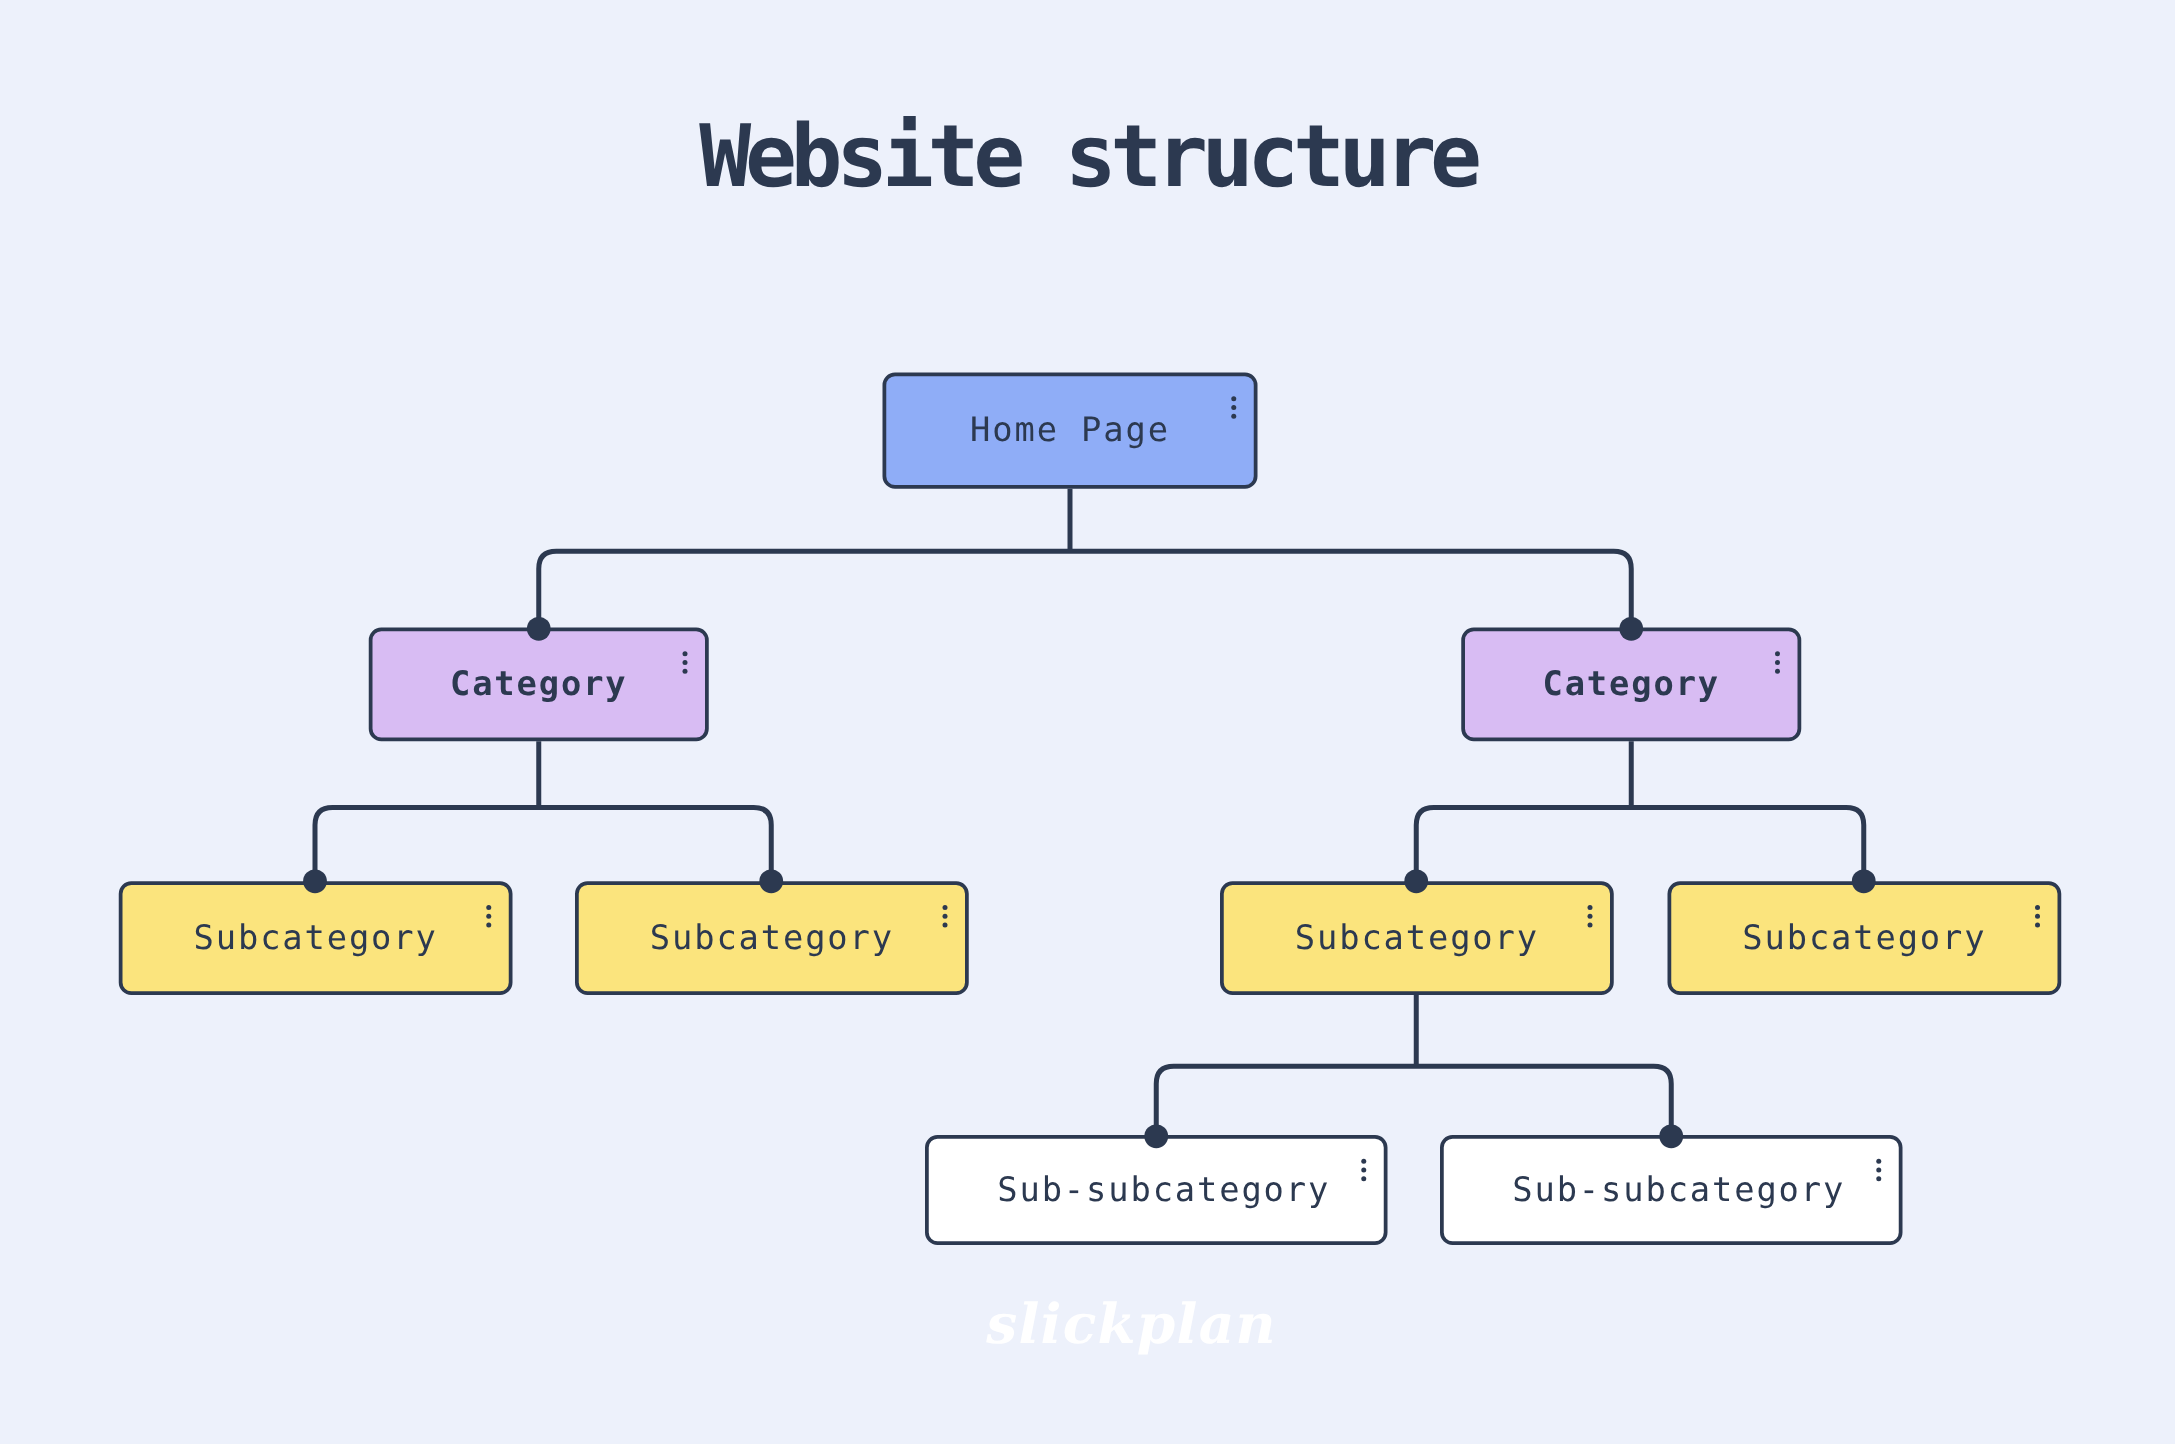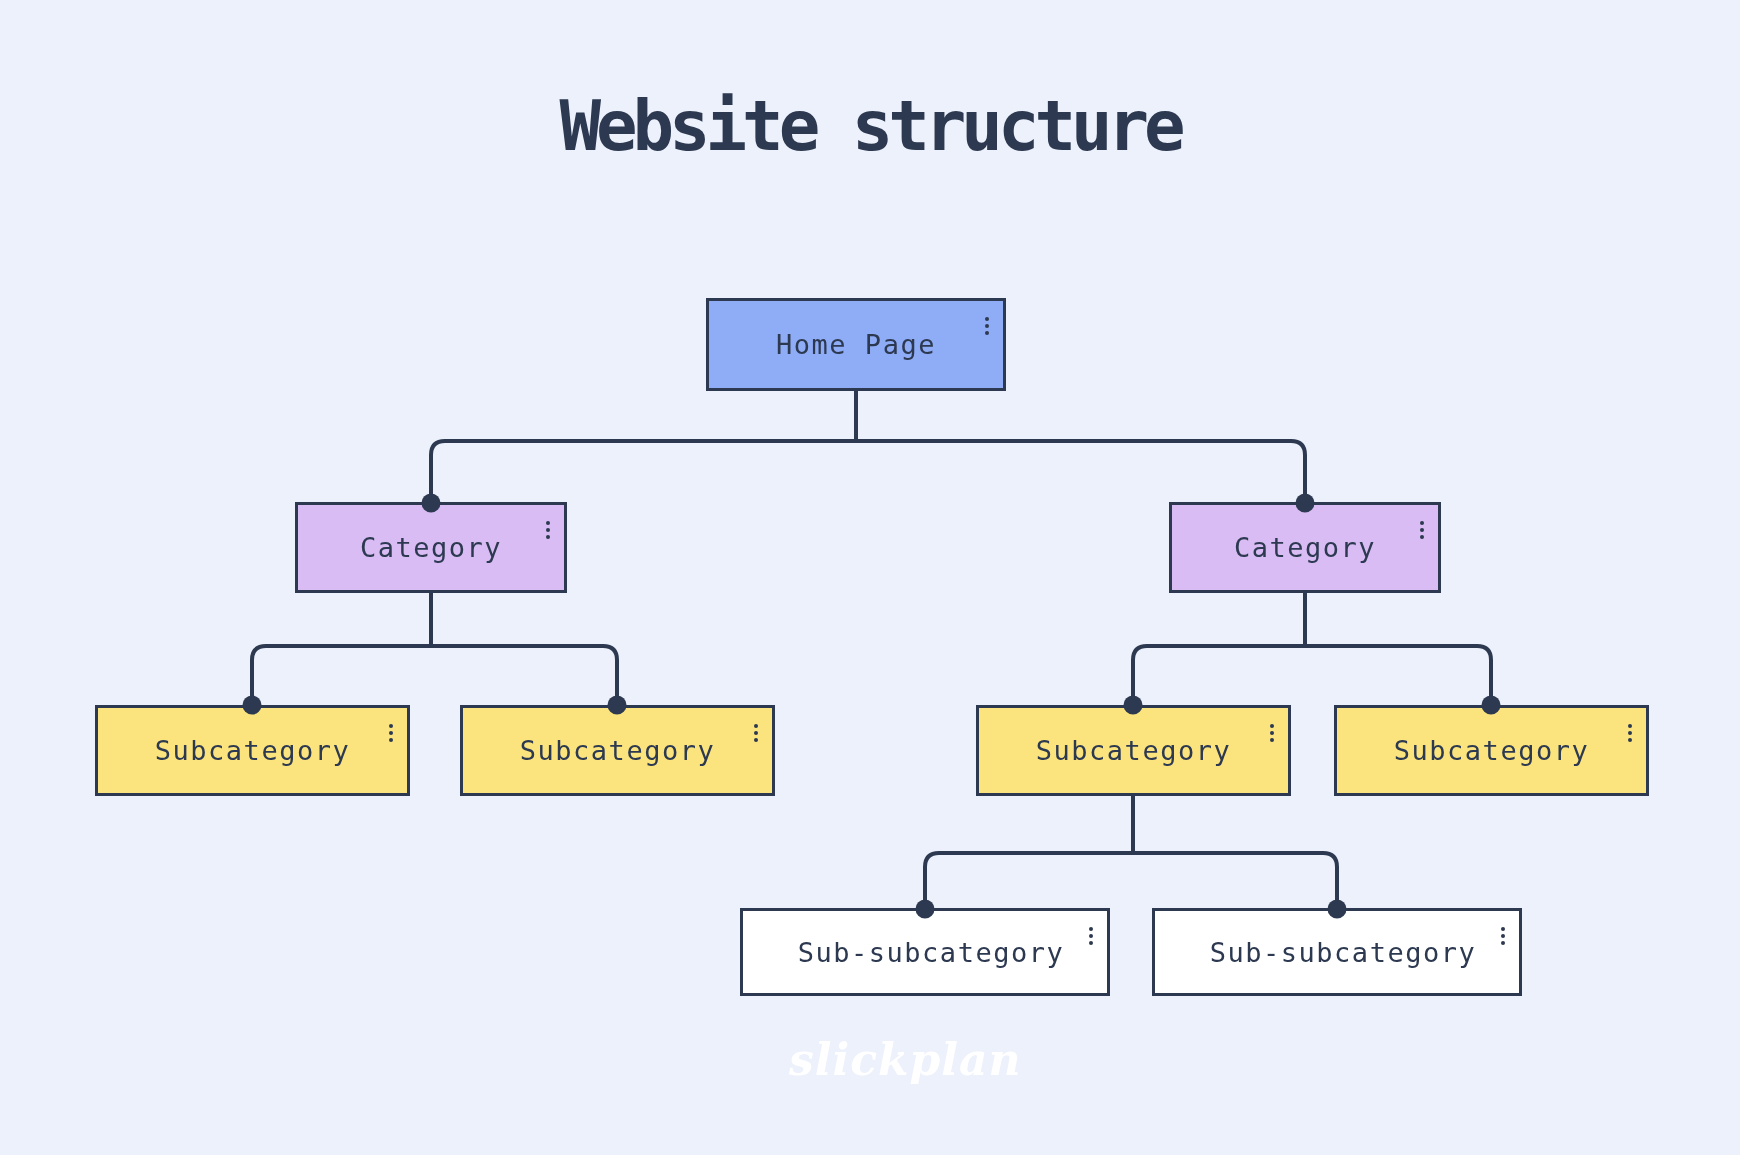--- a/index.html
+++ b/index.html
@@ -22,28 +22,28 @@
   .diagram-title{
     position:absolute;top:86px;left:0;width:100%;
     text-align:center;
     font-size:69px;font-weight:bold;letter-spacing:-5px;
     color:var(--ink);
     white-space:nowrap;
   }
   .node{
     position:absolute;
     border:3px solid var(--ink);
-    border-radius:0;
+    border-radius:10px;
     display:flex;align-items:center;justify-content:center;
     color:var(--ink);
     font-size:27px;letter-spacing:1.5px;
     cursor:pointer;
   }
   .node--home{background:var(--home-fill);}
-  .node--category{background:var(--category-fill);}
+  .node--category{background:var(--category-fill);font-weight:bold;}
   .node--subcategory{background:var(--subcategory-fill);align-items:center;}
   .node--subsub{background:var(--subsub-fill);padding-left:12px;}
   #node-home{left:706px;top:298px;width:300px;height:93px;}
   #node-cat1{left:295px;top:502px;width:272px;height:91px;}
   #node-cat2{left:1169px;top:502px;width:272px;height:91px;}
   #node-sub1{left:95px;top:705px;width:315px;height:91px;}
   #node-sub2{left:460px;top:705px;width:315px;height:91px;}
   #node-sub3{left:976px;top:705px;width:315px;height:91px;}
   #node-sub4{left:1334px;top:705px;width:315px;height:91px;}
   #node-ss1{left:740px;top:908px;width:370px;height:88px;}

